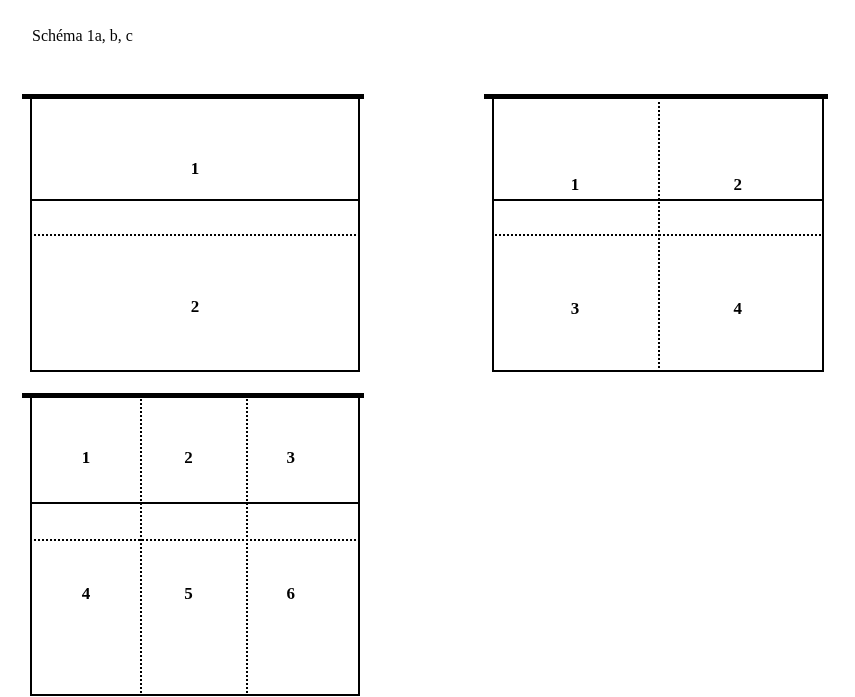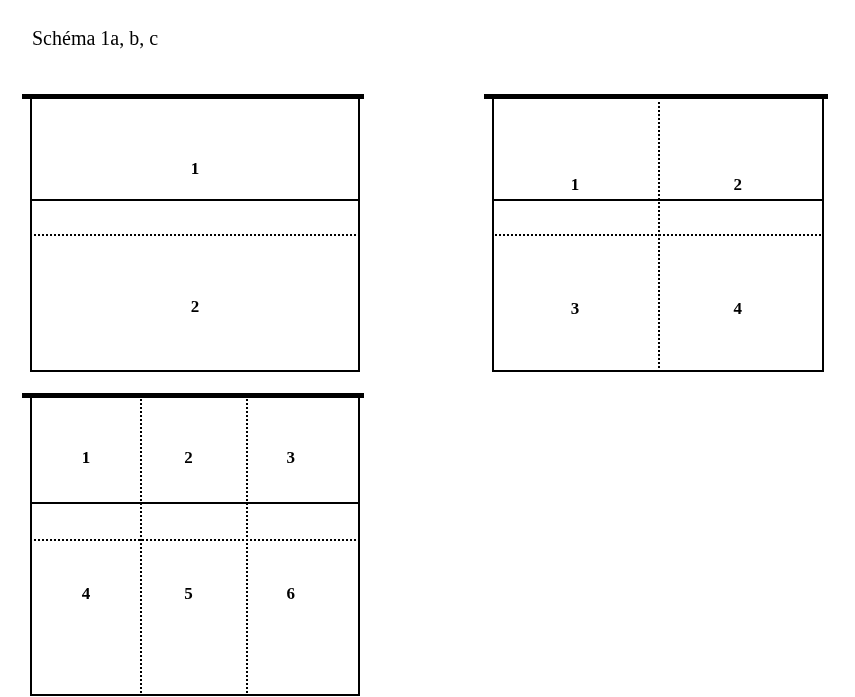--- a/index.html
+++ b/index.html
@@ -13,21 +13,21 @@
     position: relative;
     font-family: "Liberation Serif", serif;
     color: #000000;
     overflow: hidden;
   }
 
   #caption {
     position: absolute;
     left: 32px;
     top: 27px;
-    font-size: 20px;
+    font-size: 16px;
     font-family: "Liberation Serif", serif;
     color: #000;
     white-space: nowrap;
   }
 
   .diagram {
     position: absolute;
     box-sizing: border-box;
   }
 

